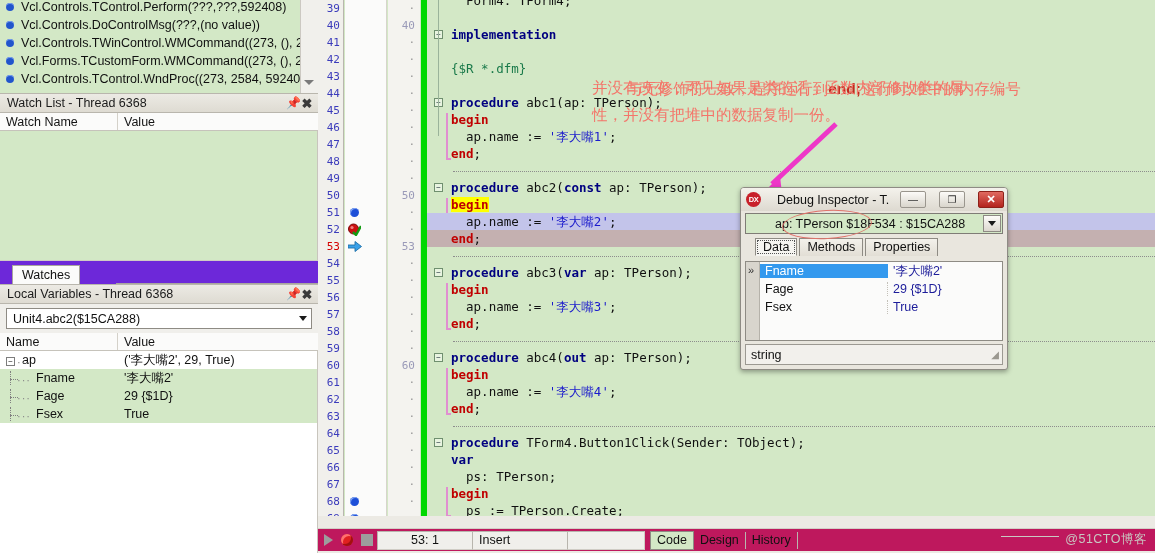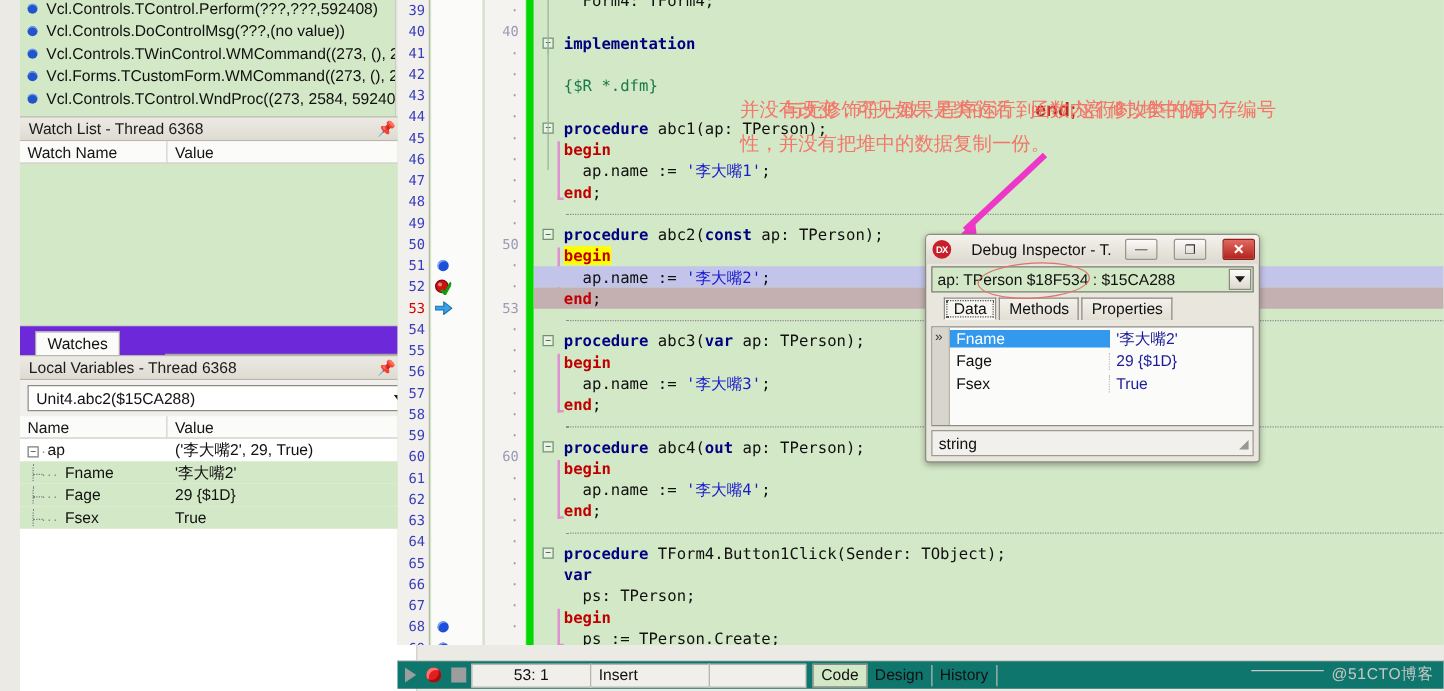--- a/index.html
+++ b/index.html
@@ -8,21 +8,21 @@
     width: 1155px; height: 553px;
     overflow: hidden;
     background: #eceae4;
     font-family: "Liberation Sans", sans-serif;
     font-size: 12px;
   }
   #root { position: relative; width: 1155px; height: 553px; }
 
   
   #left-col {
-    position: absolute; left: 16px; top: 0; width: 318px; height: 553px;
+    position: absolute; left: 0; top: 0; width: 318px; height: 553px;
     background: #f0efeb;
   }
 
   
   .callstack {
     position: absolute; left: 0; top: 0; width: 318px; height: 93px;
     background: #d3e8c6; overflow: hidden;
   }
   .cs-list { position: absolute; left: 0; top: 0; right: 18px; top: -2px; }
   .cs-row {
@@ -237,21 +237,21 @@
     background: linear-gradient(#e06a60,#b3231d);
     border-color: #8d2019; color: #fff; font-weight: bold;
     margin-right: 3px; font-size: 11px;
   }
   .insp-body { position: absolute; left: 4px; top: 25px; right: 4px; bottom: 4px; }
   .insp-combo {
     height: 21px; background: #d3e8c6; border: 1px solid #7f7c76;
     display: flex; align-items: center; padding-left: 4px;
     font-size: 12.5px; color: #111; position: relative; cursor: pointer;
   }
-  .insp-combo .ic-text { flex: 1; white-space: nowrap; overflow: hidden; }
+  .insp-combo .ic-text { flex: 1; white-space: nowrap; overflow: hidden; margin-left: 25px; }
   .insp-combo .ic-btn {
     width: 18px; height: 17px; margin-right: 1px;
     border: 1px solid #8d8a83; background: linear-gradient(#fdfcf9,#dcd8cf);
     display: flex; align-items: center; justify-content: center;
   }
   .ic-btn i { width:0;height:0;display:block;
     border-left:4px solid transparent;border-right:4px solid transparent;border-top:5px solid #1a1a1a;}
   .ellipse {
     position: absolute; left: 36px; top: -4px; width: 90px; height: 29px;
     border: 1.6px solid #e0726a; border-radius: 50%;
@@ -304,21 +304,21 @@
   .hs-left { width: 14px; text-align: center; color: #555; font-size: 9px; cursor: pointer; }
   .hs-thumb {
     width: 38px; height: 14px; border: 1px solid #a9a69e;
     background: linear-gradient(#fcfbf8,#dedacf);
     display: flex; align-items: center; justify-content: center;
     color: #5a5a5a; font-size: 9px; letter-spacing: 1px; cursor: pointer;
   }
 
   .statusbar {
     position: absolute; left: 318px; top: 528px; width: 837px; height: 23px;
-    background: #0f766e; border-top: 1px solid #d2cfc7;
+    background: #be185d; border-top: 1px solid #d2cfc7;
     display: flex; align-items: center;
   }
   .sb-icons { display: flex; align-items: center; padding: 0 4px 0 6px; gap: 8px; }
   .sb-play { width:0;height:0;border-left:9px solid #9d9d9d;border-top:6px solid transparent;border-bottom:6px solid transparent; cursor:pointer;}
   .sb-rec { width: 12px; height: 12px; border-radius: 50%; background: #e02020; box-shadow: inset -2px -2px 0 #a11010, inset 2px 2px 0 #ff7070; cursor:pointer;}
   .sb-stop { width: 12px; height: 12px; background: #9d9d9d; cursor:pointer;}
   .sb-cell {
     height: 19px; border: 1px solid #cfccc4; border-top-color:#b8b5ad; border-left-color:#b8b5ad;
     background: #f0efeb; display: flex; align-items: center;
     font-size: 12.5px; color: #111; padding: 0 6px; margin-right: -1px;

